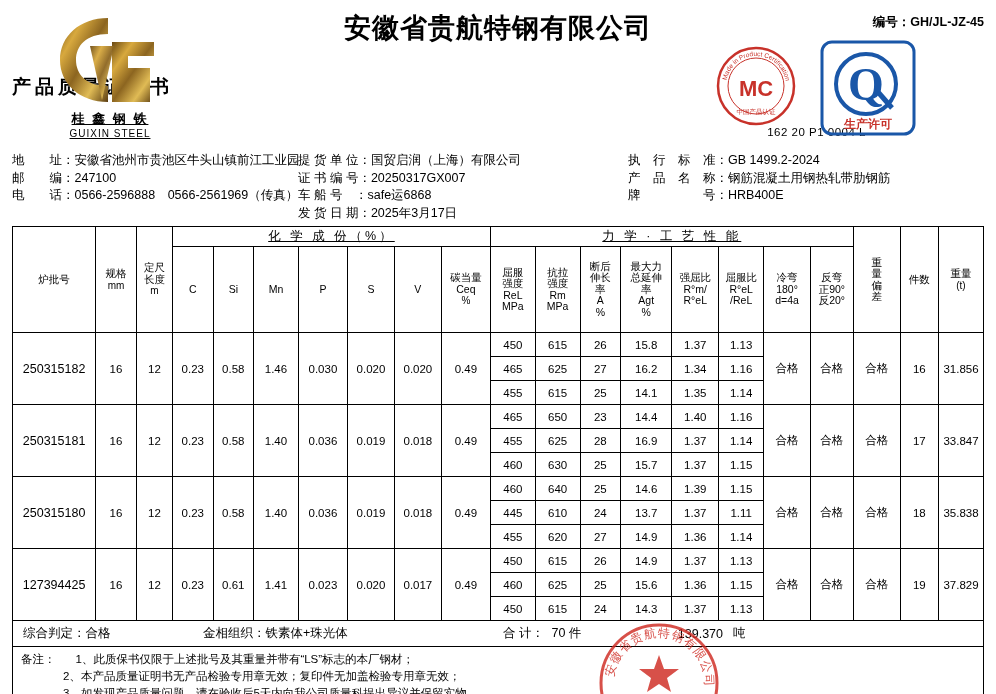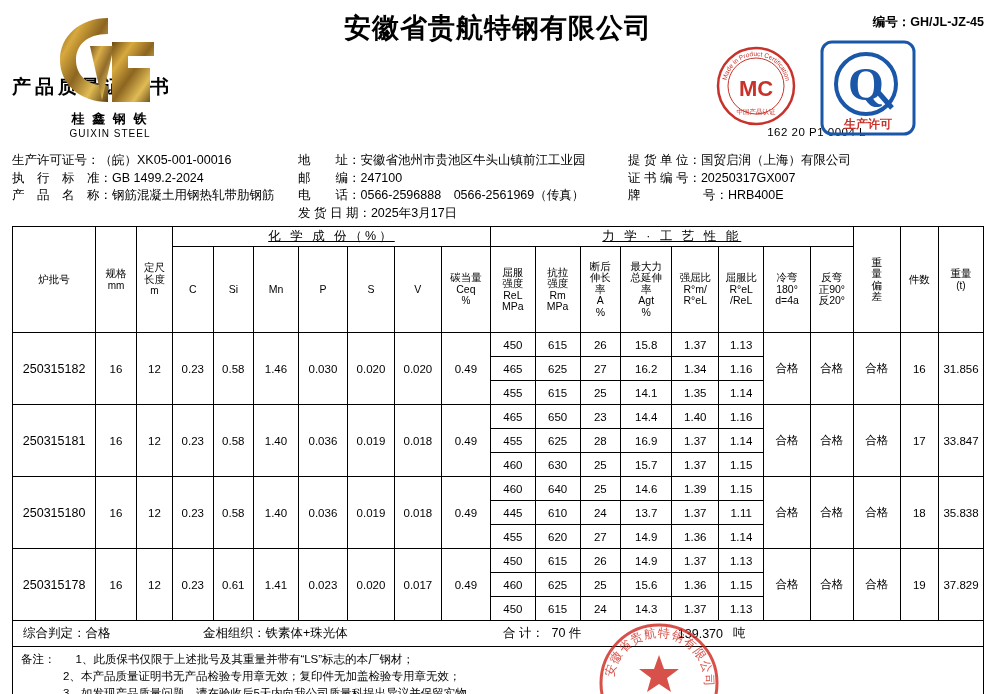--- a/index.html
+++ b/index.html
@@ -27,21 +27,21 @@
   }
   .doc-no {
     position: absolute; right: 0; top: 14px; font-size: 12.5px; font-weight: bold;
   }
   .qs-code {
     position: absolute; right: 118px; top: 126px; font-size: 11.5px;
     letter-spacing: .5px;
   }
 
   
-  .logo-block { position: absolute; left: 18px; top: 12px; width: 160px; text-align: center; }
+  .logo-block { position: absolute; left: 18px; top: 12px; width: 160px; text-align: center; text-decoration: underline; }
   .logo-mark { width: 120px; height: 96px; margin: 0 auto; position: relative; }
   .logo-caption { font-size: 13px; font-weight: bold; letter-spacing: 2px; margin-top: 2px; }
   .logo-caption2 { font-size: 10px; letter-spacing: 1px; }
 
   
   .mc-stamp { position: absolute; right: 188px; top: 46px; width: 80px; height: 80px; }
   
   .qs-stamp { position: absolute; right: 68px; top: 40px; width: 96px; height: 96px; }
 
   
@@ -145,23 +145,20 @@
         <circle cx="46" cy="44" r="30" fill="none" stroke="#1a57a8" stroke-width="4"></circle>
         <text x="46" y="60" font-size="46" font-weight="bold" fill="#1a57a8" text-anchor="middle" font-family="Liberation Serif, serif">Q</text>
         <path d="M58 52 l14 16" stroke="#1a57a8" stroke-width="5" fill="none"></path>
         <text x="48" y="88" font-size="12" font-weight="bold" fill="#c8322a" text-anchor="middle" font-family="Liberation Sans, sans-serif">生产许可</text>
       </svg>
     </div>
   </div>
 
   <div class="info">
     <div>
-      <span class="lbl">生产许可证号：</span><span>（皖）XK05-001-00016</span>
-    </div>
-    <div>
       <span class="lbl">地　　址：</span><span>安徽省池州市贵池区牛头山镇前江工业园</span>
     </div>
     <div>
       <span class="lbl">提 货 单 位：</span><span>国贸启润（上海）有限公司</span>
     </div>
 
     <div>
       <span class="lbl">执　行　标　准：</span><span>GB 1499.2-2024</span>
     </div>
     <div>
@@ -169,20 +166,23 @@
     </div>
     <div>
       <span class="lbl">证 书 编 号：</span><span>20250317GX007</span>
     </div>
 
     <div>
       <span class="lbl">产　品　名　称：</span><span>钢筋混凝土用钢热轧带肋钢筋</span>
     </div>
     <div>
       <span class="lbl">电　　话：</span><span>0566-2596888　0566-2561969（传真）</span>
+    </div>
+    <div>
+      <span class="lbl">车 船 号　：</span><span>safe运6868</span>
     </div>
 
     <div>
       <span class="lbl">牌　　　　　号：</span><span>HRB400E</span>
     </div>
     <div></div>
     <div>
       <span class="lbl">发 货 日 期：</span><span>2025年3月17日</span>
     </div>
   </div>
@@ -360,21 +360,21 @@
         </tr>
         <tr>
           <td class="rowcell">455</td>
           <td class="rowcell">620</td>
           <td class="rowcell">27</td>
           <td class="rowcell">14.9</td>
           <td class="rowcell">1.36</td>
           <td class="rowcell">1.14</td>
         </tr>
         <tr>
-          <td class="rowcell batch" rowspan="3">250315178</td>
+          <td class="rowcell batch" rowspan="3">127394425</td>
           <td class="rowcell" rowspan="3">16</td>
           <td class="rowcell" rowspan="3">12</td>
           <td class="rowcell" rowspan="3">0.23</td>
           <td class="rowcell" rowspan="3">0.61</td>
           <td class="rowcell" rowspan="3">1.41</td>
           <td class="rowcell" rowspan="3">0.023</td>
           <td class="rowcell" rowspan="3">0.020</td>
           <td class="rowcell" rowspan="3">0.017</td>
           <td class="rowcell" rowspan="3">0.49</td>
           <td class="rowcell">450</td>

